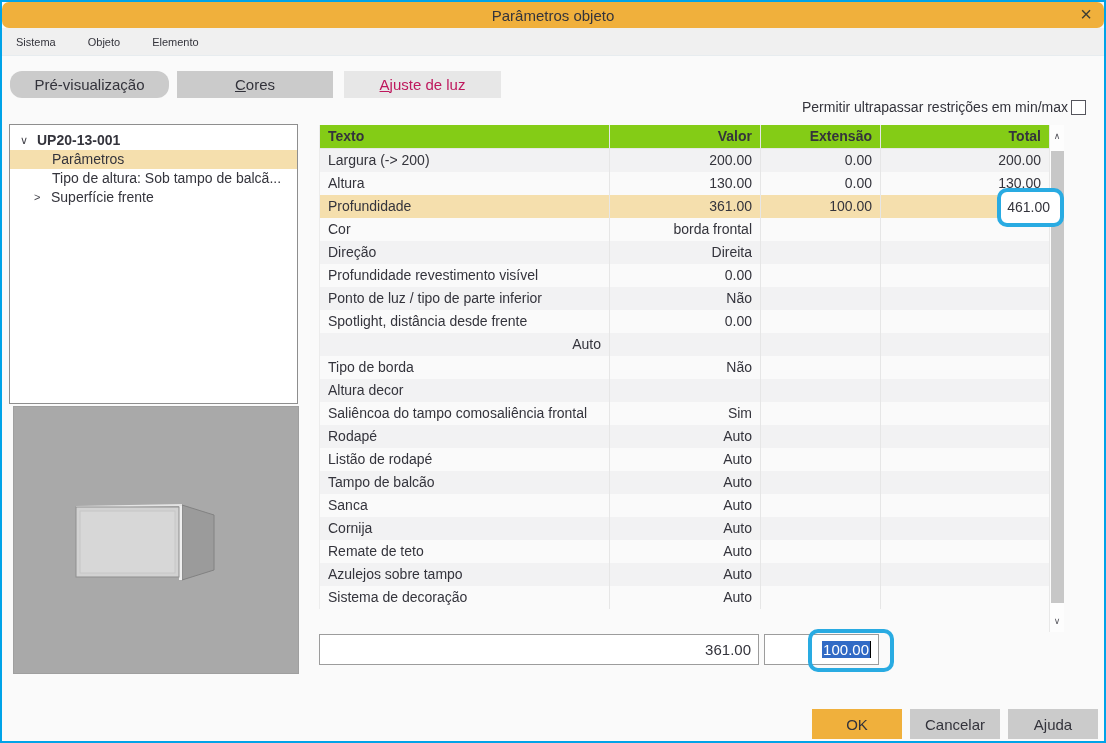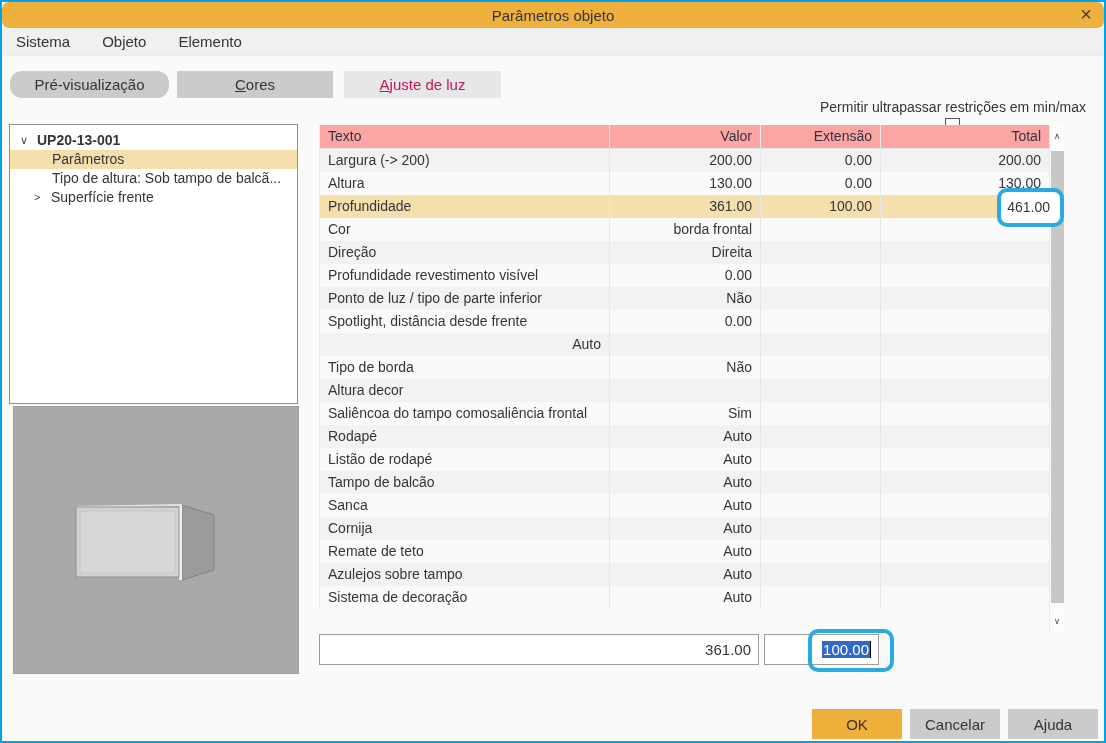--- a/index.html
+++ b/index.html
@@ -11,35 +11,35 @@
 
   
   .titlebar { position:absolute; left:0; top:0; width:100%; height:26px; background:#F0B03C;
               display:flex; align-items:center; justify-content:center; font-size:15px;border-radius:7px; }
   .closebtn { position:absolute; right:12px; top:0; height:26px; line-height:24px;
               font-size:20px; color:#3E3E34; cursor:pointer; }
 
   
   .menubar { position:absolute; left:0; top:26px; width:100%; height:28px; background:#F0F0F0;
              border-bottom:1px solid #E7ECEF; display:flex; align-items:center;
-             padding-left:14px; gap:32px; font-size:15px; }
+             padding-left:14px; gap:32px; font-size:11px; }
   .menu-item { cursor:default; }
 
   
   .tabbar { position:absolute; left:8px; top:69px; display:flex; gap:8px; }
   .tab { height:27px; background:#CBCBCB; border:none; font:15px "Liberation Sans",sans-serif;
          color:#33333B; cursor:pointer; }
   .tab:nth-child(1){ width:159px;border-radius:12px; }
   .tab:nth-child(2){ width:156px; }
   .tab:nth-child(3){ width:157px; margin-left:3px; }
   .tab.disabled { background:#E7E7E7; color:#be185d; }
 
   
   .optrow { position:absolute; top:97px; right:18px; display:flex; align-items:center;
-            gap:3px; font-size:14px;flex-direction:column; }
+            gap:3px; font-size:14px; }
   .checkbox { width:15px; height:15px; background:#fff; border:1px solid #54545C; }
 
   
   .tree { position:absolute; left:7px; top:122px; width:289px; height:280px; background:#fff;
           border:1px solid #8E8E8E; padding-top:6px; font-size:14px; overflow:hidden; }
   .tree-item { height:19px; line-height:19px; display:flex; align-items:center; cursor:default;
                white-space:nowrap; }
   .tree-item.bold { font-weight:bold; }
   .tree-item.selected { background:#F5DFAD; }
   .tree-item.lvl0 { padding-left:10px; }
@@ -49,21 +49,21 @@
   .chev:empty { display:none; }
 
   
   .preview { position:absolute; left:11px; top:404px; width:286px; height:268px;
              background:#A9A9A9; border:1px solid #9F9F9F; }
 
   
   .paramtable { position:absolute; left:317px; top:123px; width:730px; font-size:14px;
                 border-left:1px solid #ECECEC; }
   .thead { display:grid; grid-template-columns:290px 151px 120px 169px; height:24px;
-           line-height:23px; font-weight:normal; background:#fca5a5;
+           line-height:23px; font-weight:bold; background:#84cc16;
            border-bottom:1px solid #E6E6E6; }
   .th, .td { padding:0 8px; text-align:right; border-right:1px solid #E6E6E6;
              overflow:hidden; white-space:nowrap; }
   .left { text-align:left; }
   .tr { display:grid; grid-template-columns:290px 151px 120px 169px; height:23px;
         line-height:23px; cursor:default; }
   .tbody .tr:nth-child(odd) { background:#F2F2F3; }
   .tbody .tr.hl { background:#F5DFAD; }
 
   

